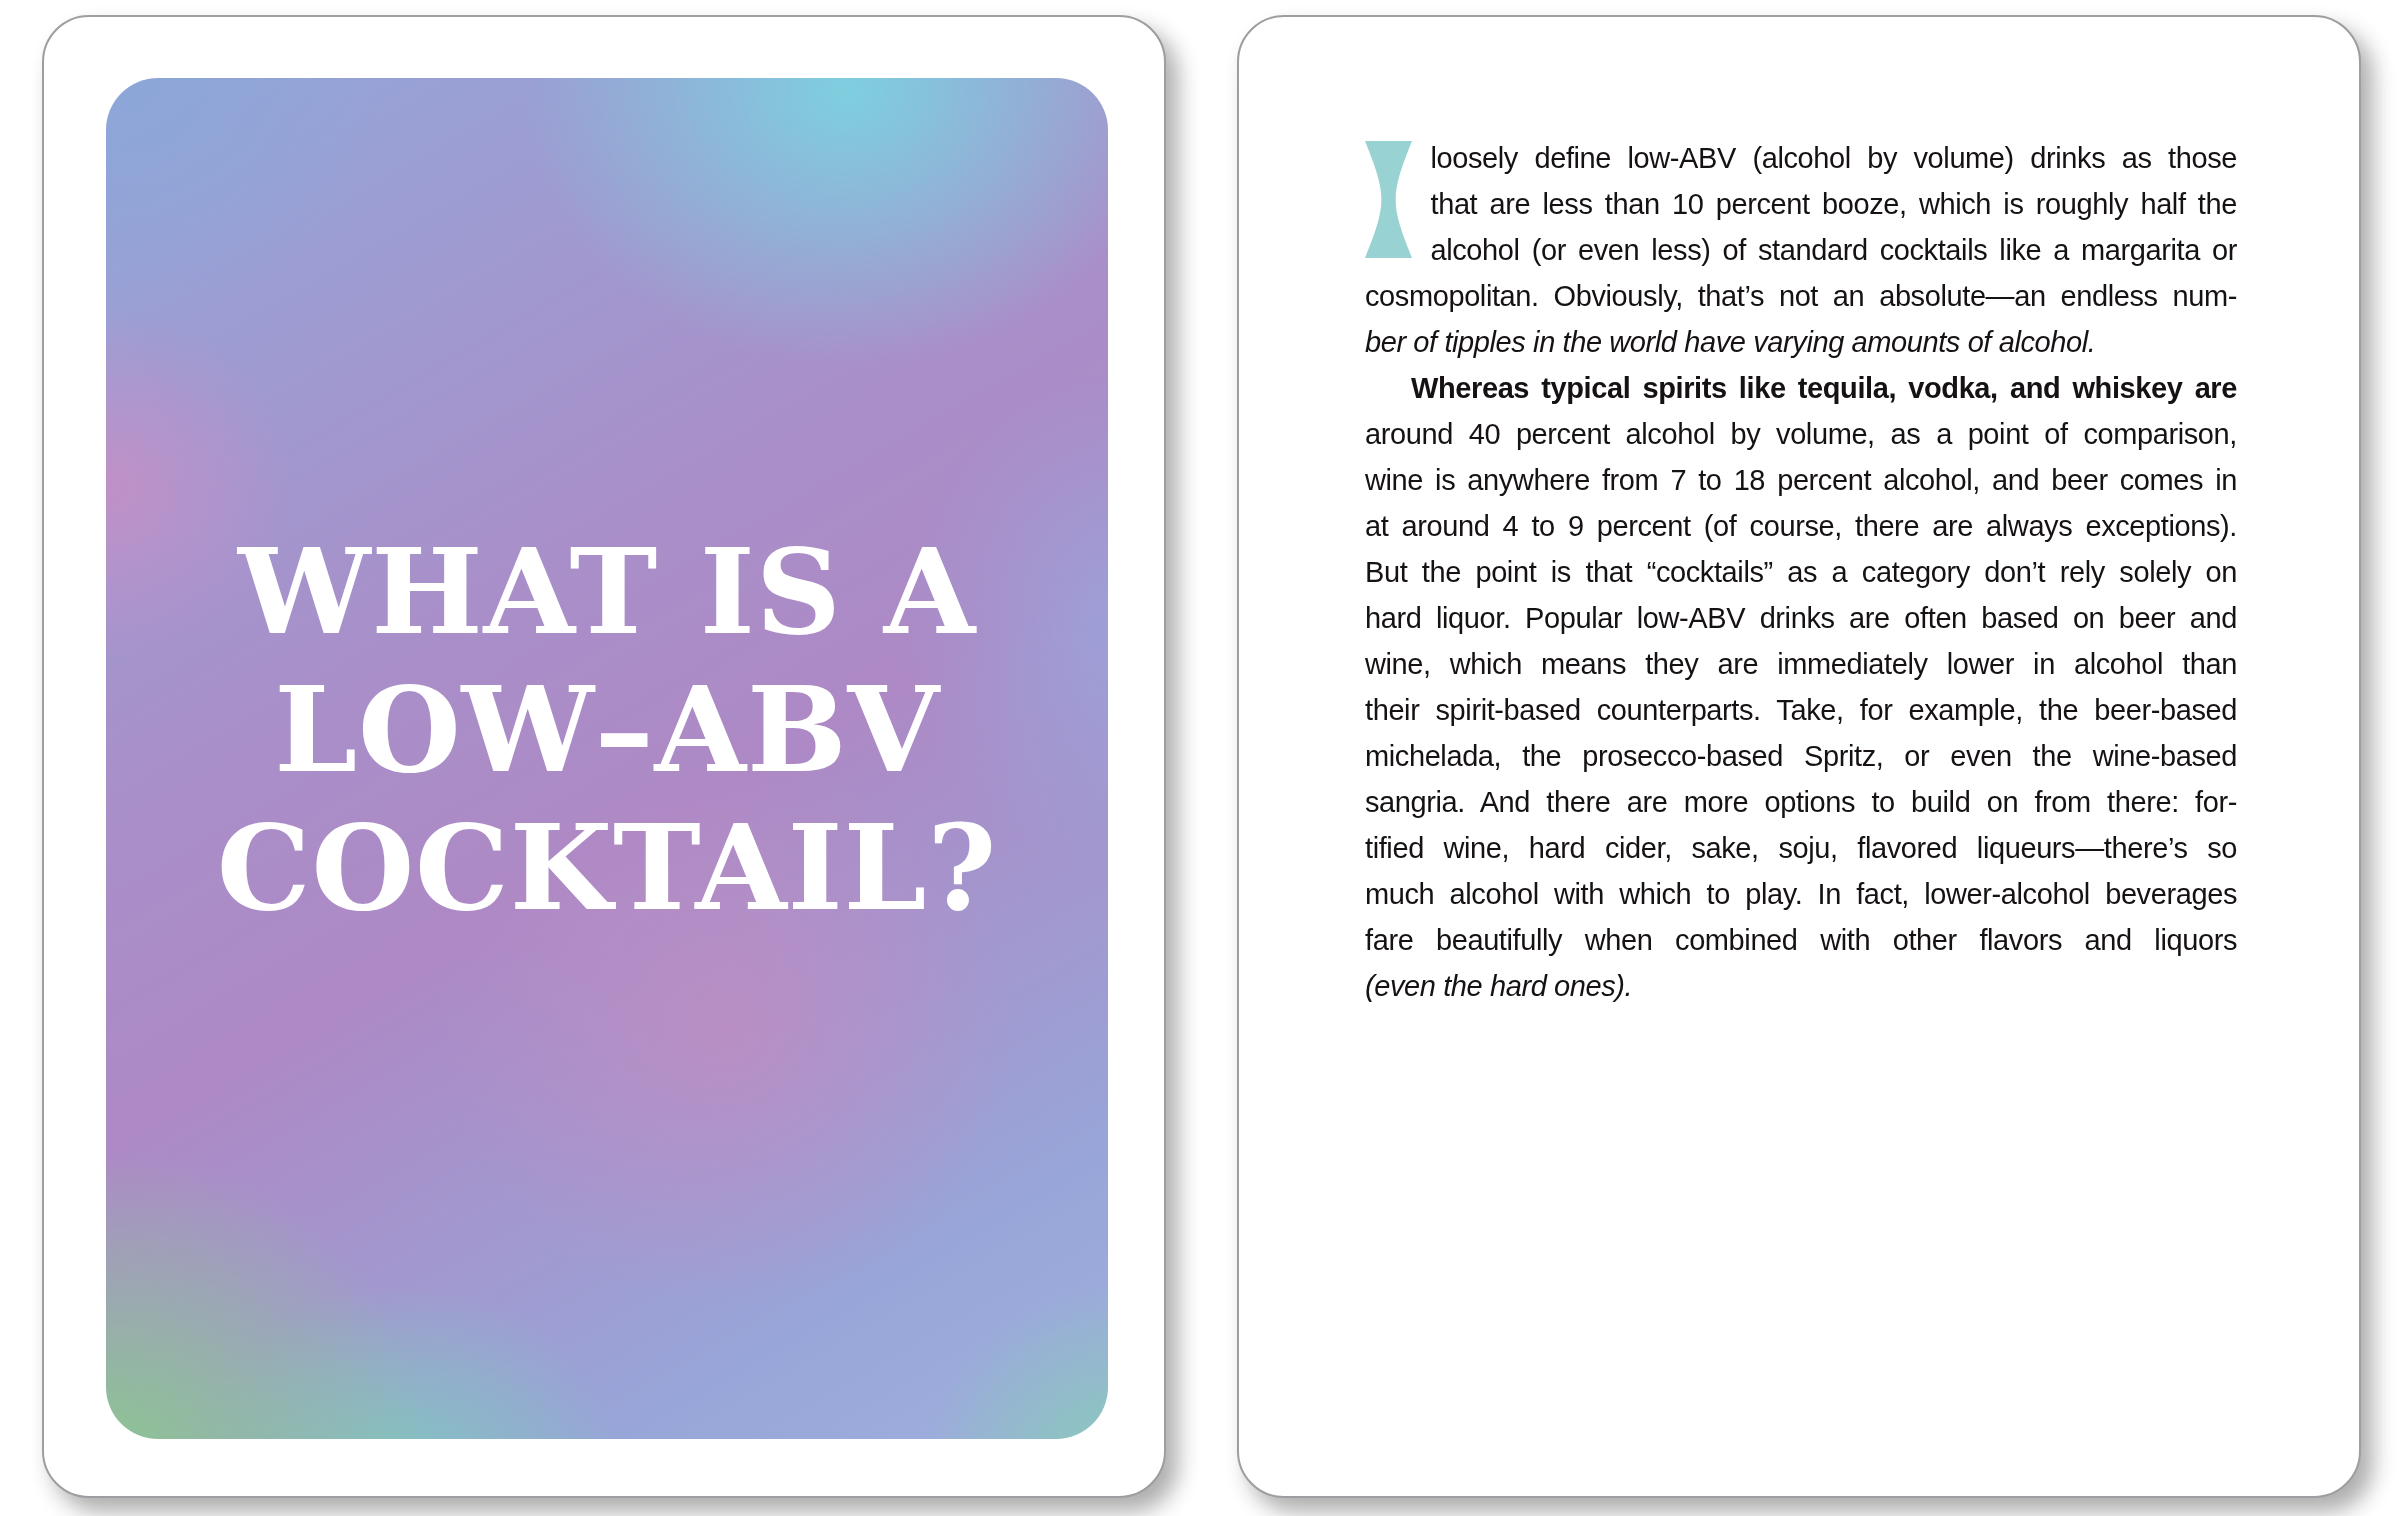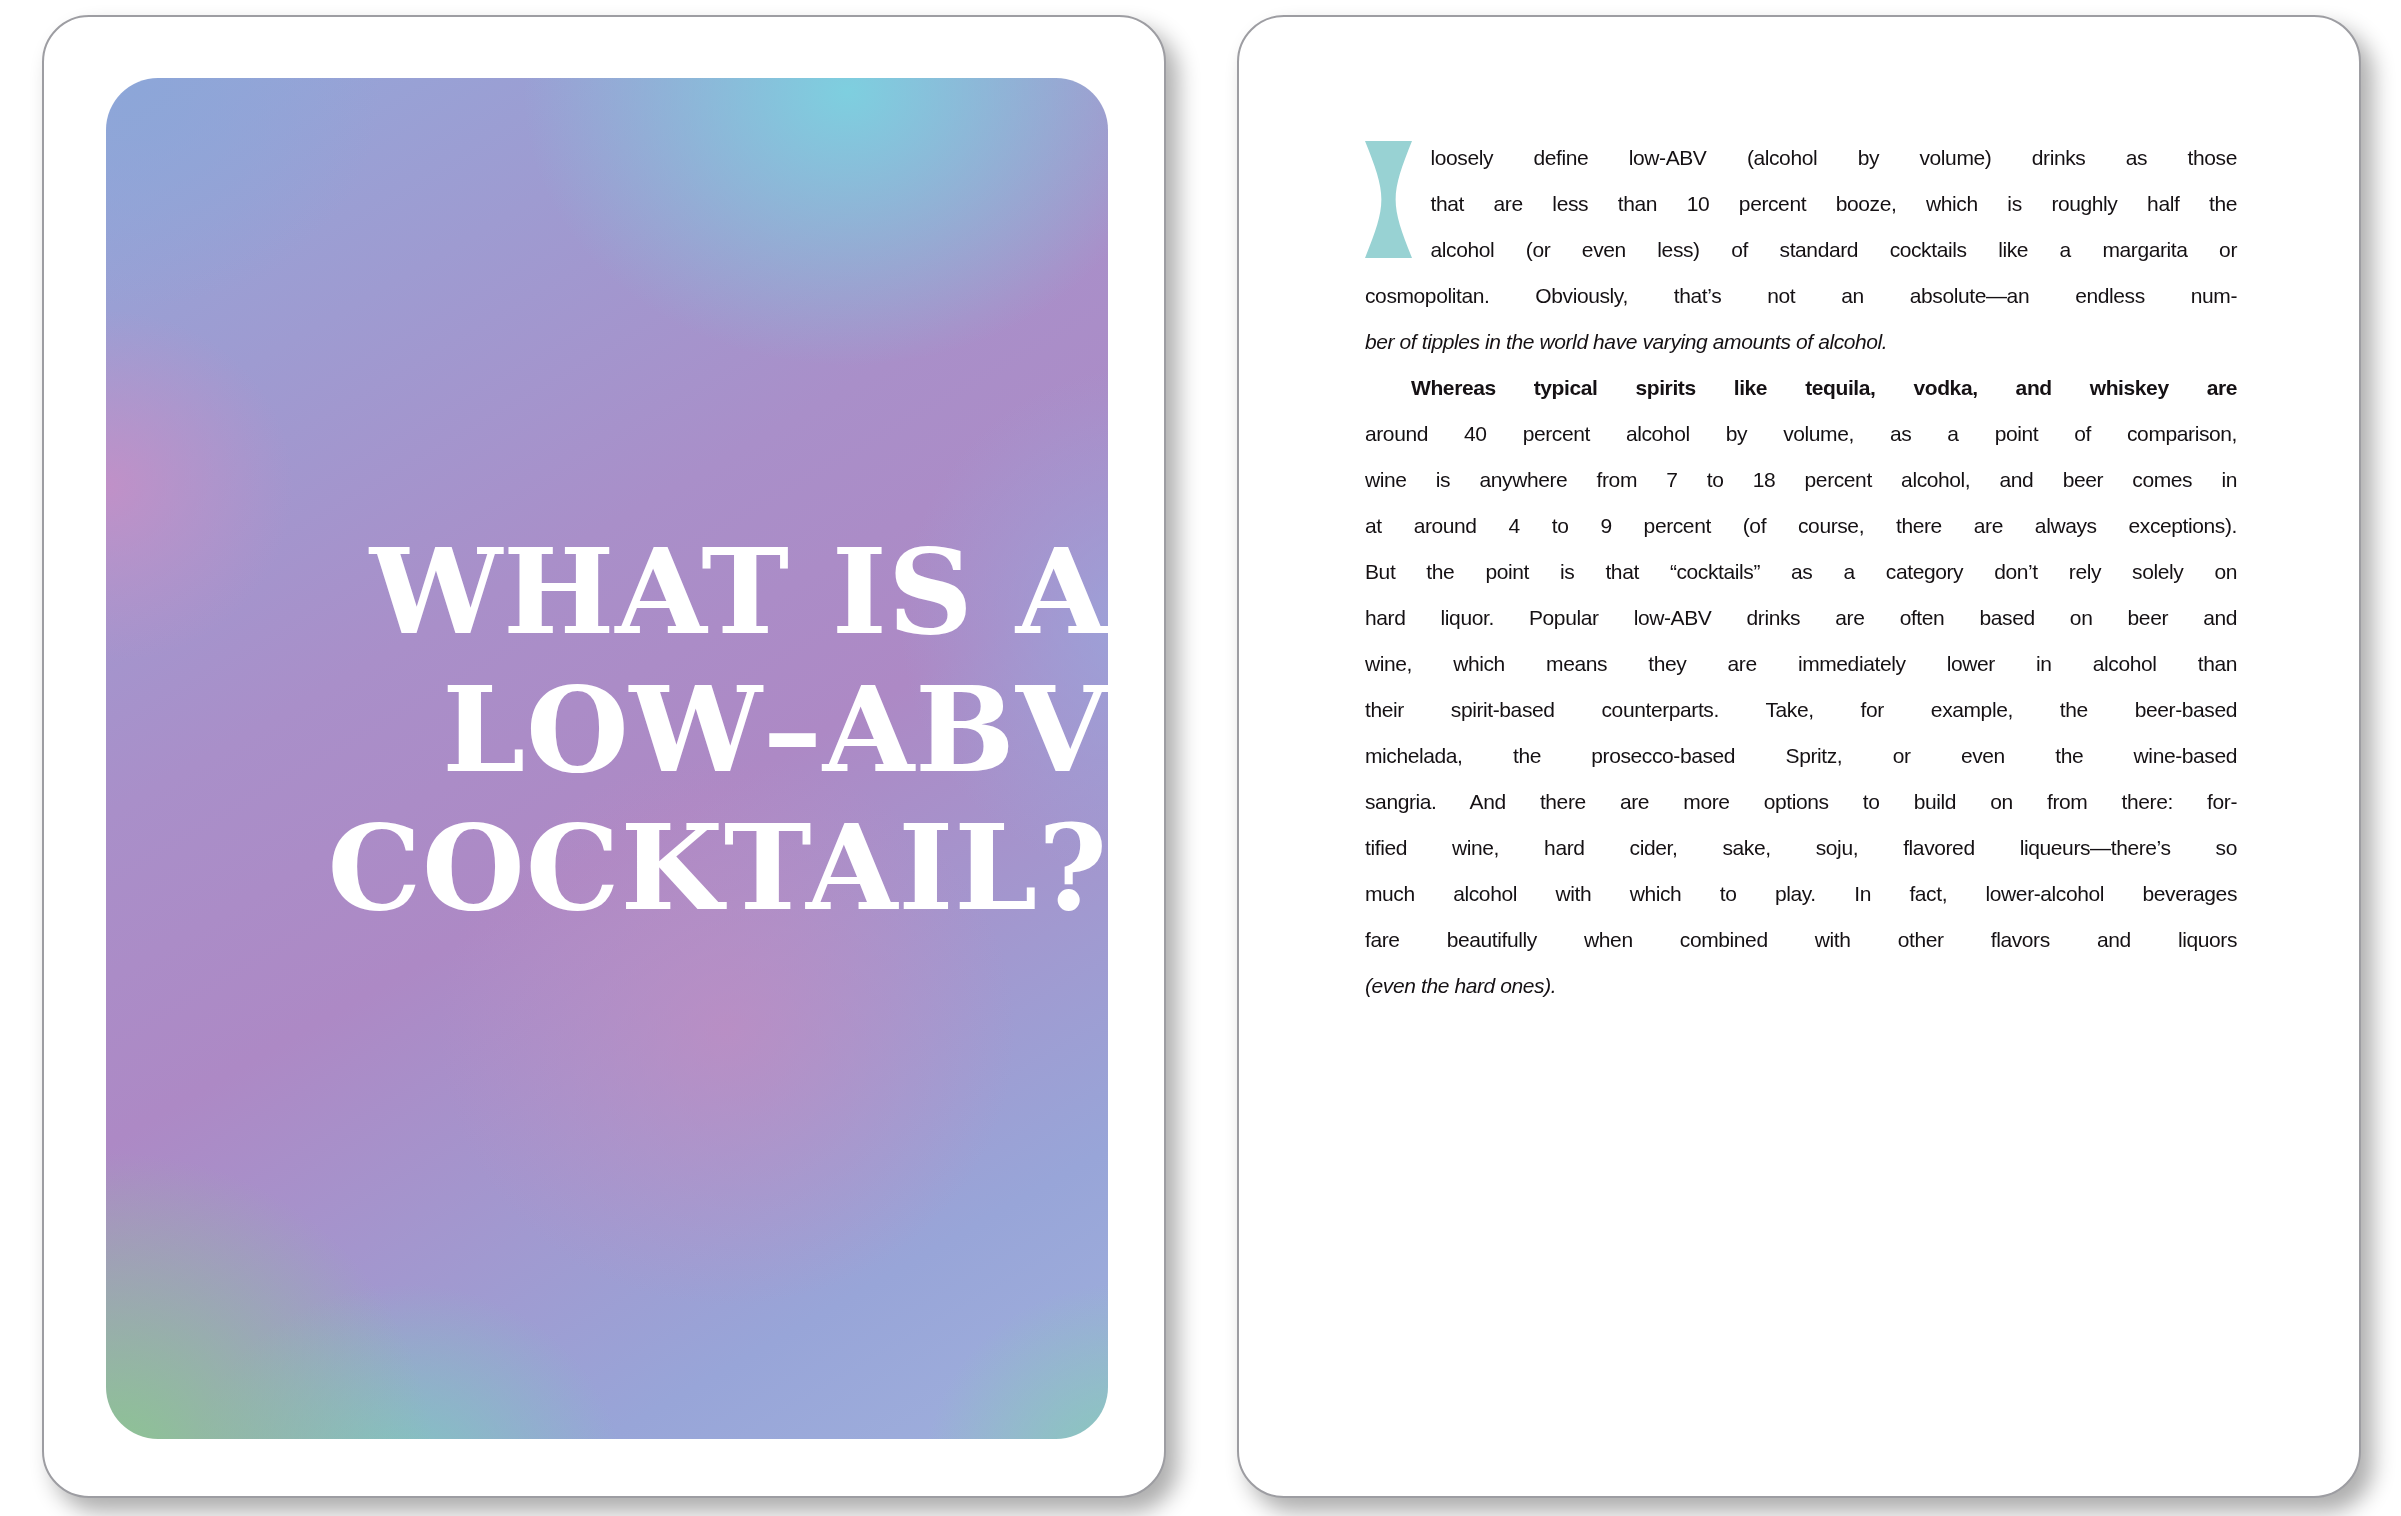--- a/index.html
+++ b/index.html
@@ -30,26 +30,26 @@
       radial-gradient(ellipse 33% 26% at 103% 40%,rgba(152,167,221,0.80), rgba(152,167,221,0) 72%),
       radial-gradient(ellipse 40% 28% at 62% 70%, rgba(193,140,193,0.70), rgba(193,140,193,0) 72%),
       linear-gradient(150deg,#93a7d9 0%,#a98fc9 38%,#ad89c5 55%,#98a5d8 85%,#9fb0dd 100%);
   }
   .cover-title{
     position:absolute;left:0;right:0;top:445px;
     font-family:"DejaVu Serif", serif;font-weight:bold;
     font-size:118px;line-height:138px;color:#ffffff;
     letter-spacing:0.8px;
   }
-  .cover-title .line{text-align:right;white-space:nowrap;}
+  .cover-title .line{text-align:center;white-space:nowrap;}
 
   
   .textcol{
     position:absolute;left:126px;top:118px;width:872px;
-    font-size:21px;line-height:46px;letter-spacing:-0.4px;
+    font-size:29px;line-height:46px;letter-spacing:-0.4px;
     color:#151114;
   }
   .para{margin:0;}
   .textcol .line{text-align:justify;text-align-last:justify;}
   .textcol .line.pl{text-align-last:left;font-style:italic;}
   .textcol .line.ind{padding-left:46px;font-weight:bold;}
   .dropcap{
     float:left;width:47px;height:117px;margin:5.9px 18.5px 3.4px 0;
   }
   .visually-hidden{

